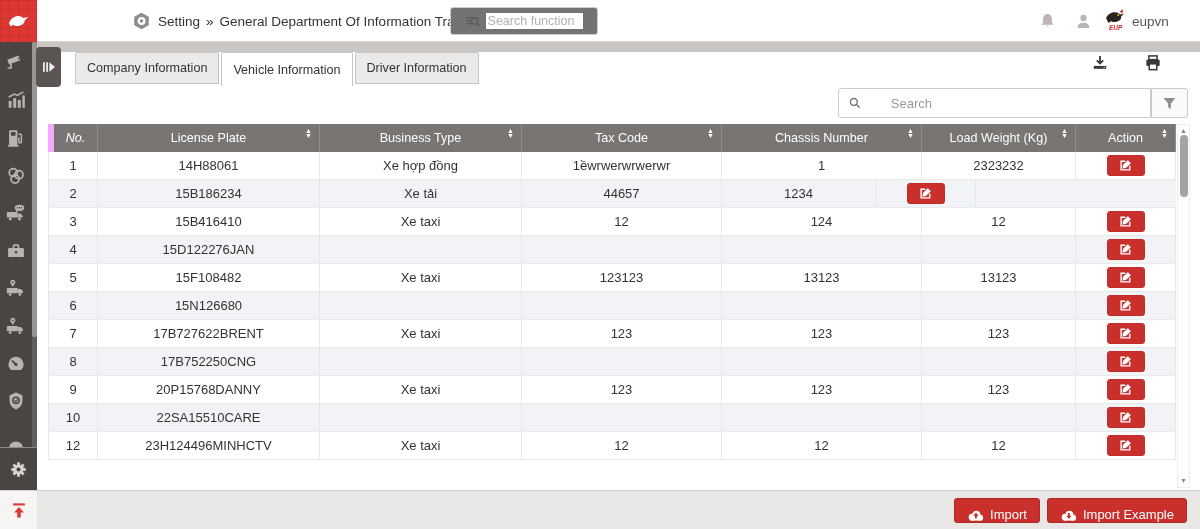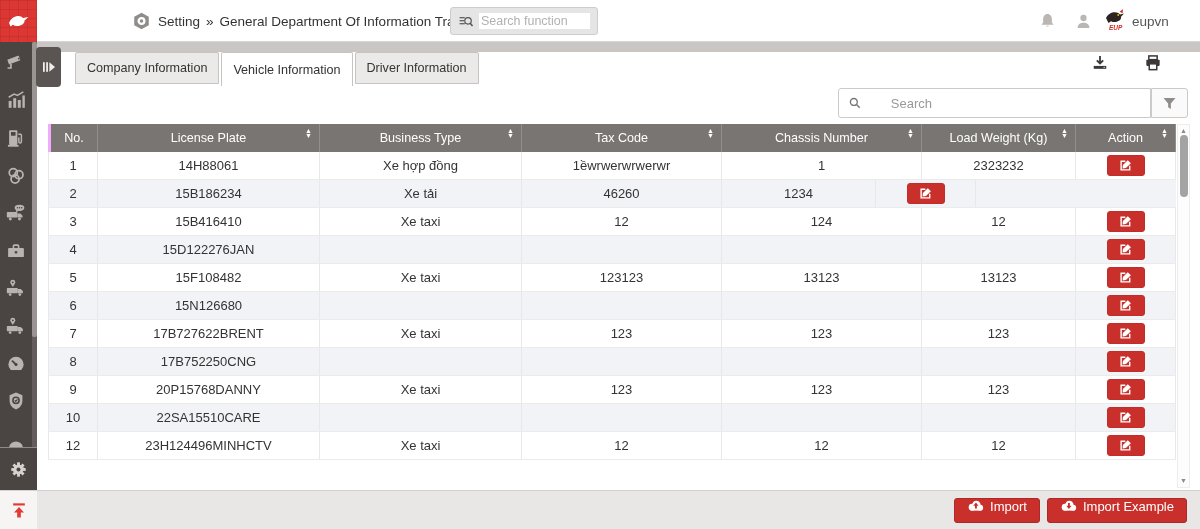--- a/index.html
+++ b/index.html
@@ -12,21 +12,21 @@
           border-bottom:1px solid #d8d6d4;z-index:6;}
   .logo{position:absolute;left:0;top:0;width:37px;height:42px;background:#dc3732;
         background-image:linear-gradient(rgba(0,0,0,.07) 1px,transparent 1px),
                          linear-gradient(90deg,rgba(0,0,0,.07) 1px,transparent 1px);
         background-size:9px 9px;display:flex;align-items:center;justify-content:center;}
   .hexbadge{position:absolute;left:131px;top:10px;}
   .crumb{position:absolute;left:158px;top:0;height:42px;display:flex;align-items:center;
          font-size:13.5px;color:#333;}
   .crumb .sep{margin:0 6px;color:#333;}
   .fnsearch{position:absolute;left:450px;top:7px;width:148px;height:28px;border:1px solid #cfcdcc;
-            border-radius:3px;background:#e5e5e5;display:flex;align-items:center;padding:0 7px;gap:5px;}
+            border-radius:3px;background:#737373;display:flex;align-items:center;padding:0 14px;gap:5px;}
   .fnsearch input{border:0;outline:0;width:100%;font-size:12.5px;color:#555;
                   font-family:"Liberation Sans",sans-serif;}
   .fnsearch input::placeholder{color:#b3b1af;}
   .tb-ico{position:absolute;top:11px;cursor:pointer;}
   .euplogo{position:absolute;left:1103px;top:7px;}
   .uname{position:absolute;left:1132px;top:0;height:42px;display:flex;align-items:center;
          font-size:13.5px;color:#555;}
 
   
   .sidebar{position:absolute;left:0;top:42px;width:37px;height:448px;background:#4a4442;z-index:4;}
@@ -61,21 +61,21 @@
   .tblsearch input::placeholder{color:#9b9997;}
   .filterbtn{position:absolute;left:1151px;top:88px;width:37px;height:30px;background:#fbfafa;
              border:1px solid #cccac9;border-radius:0 3px 3px 0;display:flex;align-items:center;
              justify-content:center;cursor:pointer;}
 
   
   .table{position:absolute;left:48px;top:124px;width:1128px;z-index:2;}
   .thead{display:flex;height:28px;background:#787573;}
   .hcell{position:relative;display:flex;align-items:center;justify-content:center;color:#fff;
          font-size:12.6px;border-right:1px solid #918e8c;}
-  .hcell:first-child{border-left:3px solid #f0abfc;}
+  .hcell:first-child{border-left:6px solid #f0abfc;font-style:italic;}
   .sort{position:absolute;right:7px;top:4px;display:flex;flex-direction:column;line-height:5px;
         font-size:7px;color:#fff;cursor:pointer;}
   .trow{display:flex;height:28px;background:#fff;border-bottom:1px solid #ebebeb;}
   .trow:nth-child(even){background:#f1f3f6;}
   .cell{display:flex;align-items:center;justify-content:center;font-size:13px;color:#333;
         border-right:1px solid #e8e8e8;overflow:hidden;white-space:nowrap;}
   .cell:first-child{border-left:1px solid #e8e8e8;}
   .c0{width:50px;}.c1{width:222px;}.c2{width:202px;}.c3{width:200px;}
   .c4{width:200px;}.c5{width:154px;}.c6{width:100px;}
   .edit-btn{width:38px;height:21px;background:#c9302c;border:1px solid #bf2e28;border-radius:3px;
@@ -86,21 +86,21 @@
            border:1px solid #ededed;}
   .varrow{position:absolute;left:0;width:100%;text-align:center;color:#8a8a8a;font-size:7px;
           line-height:10px;cursor:pointer;}
   .vthumb{position:absolute;left:2px;top:10px;width:8px;height:62px;background:#a3a3a3;
           border-radius:4px;cursor:pointer;}
 
   
   .bottombar{position:absolute;left:0;top:490px;width:1200px;height:39px;background:#e9e7e5;
              border-top:1px solid #d2d0ce;z-index:6;}
   .bb-btns{position:absolute;right:13px;top:7px;display:flex;gap:7px;}
-  .red-btn{display:flex;align-items:flex-start;gap:6px;background:#c9302c;color:#fff;
+  .red-btn{display:flex;align-items:flex-end;gap:6px;background:#c9302c;color:#fff;
            border:1px solid #ac2925;border-radius:3px;font-size:13px;height:25px;padding:0 12px;
            cursor:pointer;font-family:"Liberation Sans",sans-serif;}
 </style>
 </head>
 <body>
 
 <div class="app">
 
   <div class="topbar">
     <div class="logo">
@@ -420,21 +420,21 @@
                 <path d="M13.2 8.2 V13.4 H2.6 V2.8 H7.8" fill="none" stroke="#fff" stroke-width="1.7"></path>
                 <path d="M10.8 1.4 L14.6 5.2 L8.6 11.2 L4.4 11.6 L4.8 7.4 Z" fill="#fff"></path>
               </svg>
             </button>
           </div>
         </div>
         <div class="trow">
           <div class="cell c0">2</div>
           <div class="cell c1">15B186234</div>
           <div class="cell c2">Xe tải</div>
-          <div class="cell c3">46260</div>
+          <div class="cell c3">44657</div>
           <div class="cell c5">1234</div>
           <div class="cell c6">
             <button class="edit-btn">
               <svg width="13" height="13" viewBox="0 0 16 16">
                 <path d="M13.2 8.2 V13.4 H2.6 V2.8 H7.8" fill="none" stroke="#fff" stroke-width="1.7"></path>
                 <path d="M10.8 1.4 L14.6 5.2 L8.6 11.2 L4.4 11.6 L4.8 7.4 Z" fill="#fff"></path>
               </svg>
             </button>
           </div>
         </div>

